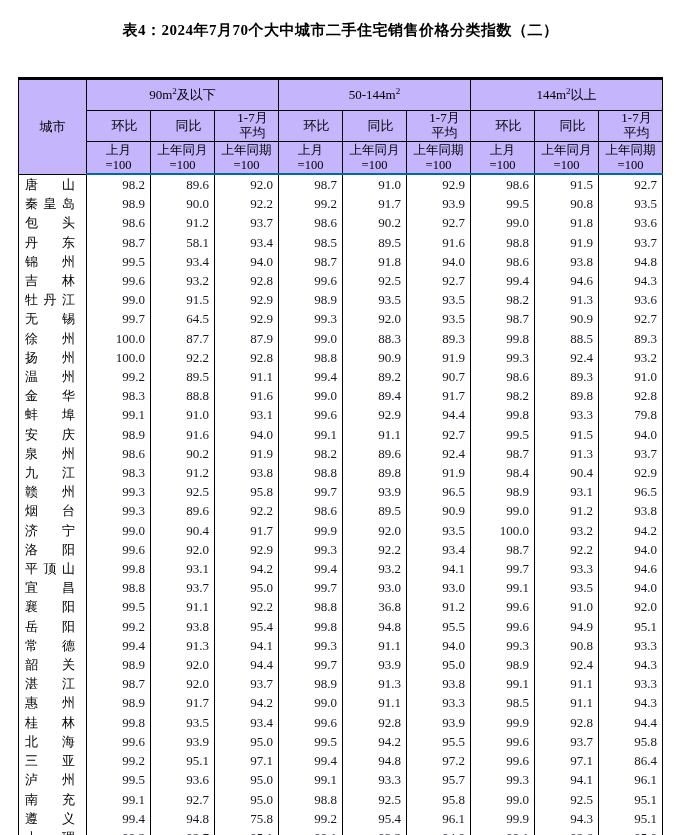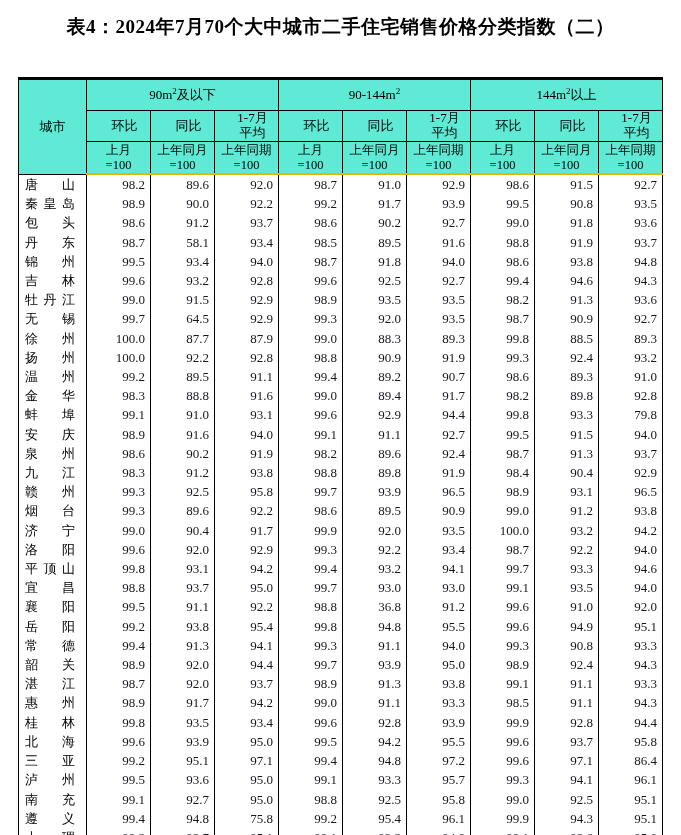--- a/index.html
+++ b/index.html
@@ -10,24 +10,24 @@
   }
   .page {
     width: 681px;
     height: 835px;
     background: #ffffff;
     font-family: "Liberation Serif", "DejaVu Serif", serif;
     color: #000;
     overflow: hidden;
   }
   .title {
-    margin: 4px;
+    margin: 11px;
     padding-top: 10px;
     text-align: center;
-    font-size: 19px;
+    font-size: 15px;
     font-weight: bold;
     color: #000;
     letter-spacing: 0.5px;
   }
   table.idx {
     margin: 37px 0 0 18px;
     width: 645px;
     border-collapse: collapse;
     table-layout: fixed;
     border-top: 3px solid #000;
@@ -35,30 +35,30 @@
   }
   col.c-city { width: 68px; }
   thead th {
     border: 1px solid #000;
     font-weight: normal;
     font-size: 13px;
     text-align: center;
     vertical-align: middle;
     padding: 0;
     color: #000;
-    background: #5eead4;
+    background: #c4b5fd;
   }
   tr.h-group th { height: 30px; }
   tr.h-metric th { height: 30px; padding-left: 12px; }
   tr.h-base th {
     height: 31px;
     font-size: 12.5px;
     line-height: 1.15;
     white-space: pre-line;
-    border-bottom: 2px solid #eab308;
+    border-bottom: 2px solid #0369a1;
   }
   th.wrap2 {
     line-height: 1.15;
     white-space: pre-line;
   }
   thead sup {
     font-size: 9px;
     line-height: 0;
   }
   tbody td {
@@ -100,21 +100,21 @@
         <col>
         <col>
         <col>
         <col>
         <col>
     </colgroup>
     <thead>
       <tr class="h-group">
         <th rowspan="3">城市</th>
         <th colspan="3"><span>90m</span><sup>2</sup><span>及以下</span></th>
-        <th colspan="3"><span>90-144m</span><sup>2</sup><span></span></th>
+        <th colspan="3"><span>50-144m</span><sup>2</sup><span></span></th>
         <th colspan="3"><span>144m</span><sup>2</sup><span>以上</span></th>
       </tr>
       <tr class="h-metric">
         <th class="wrap2">环比</th>
         <th class="wrap2">同比</th>
         <th class="wrap2">1-7月
 平均</th>
         <th class="wrap2">环比</th>
         <th class="wrap2">同比</th>
         <th class="wrap2">1-7月

